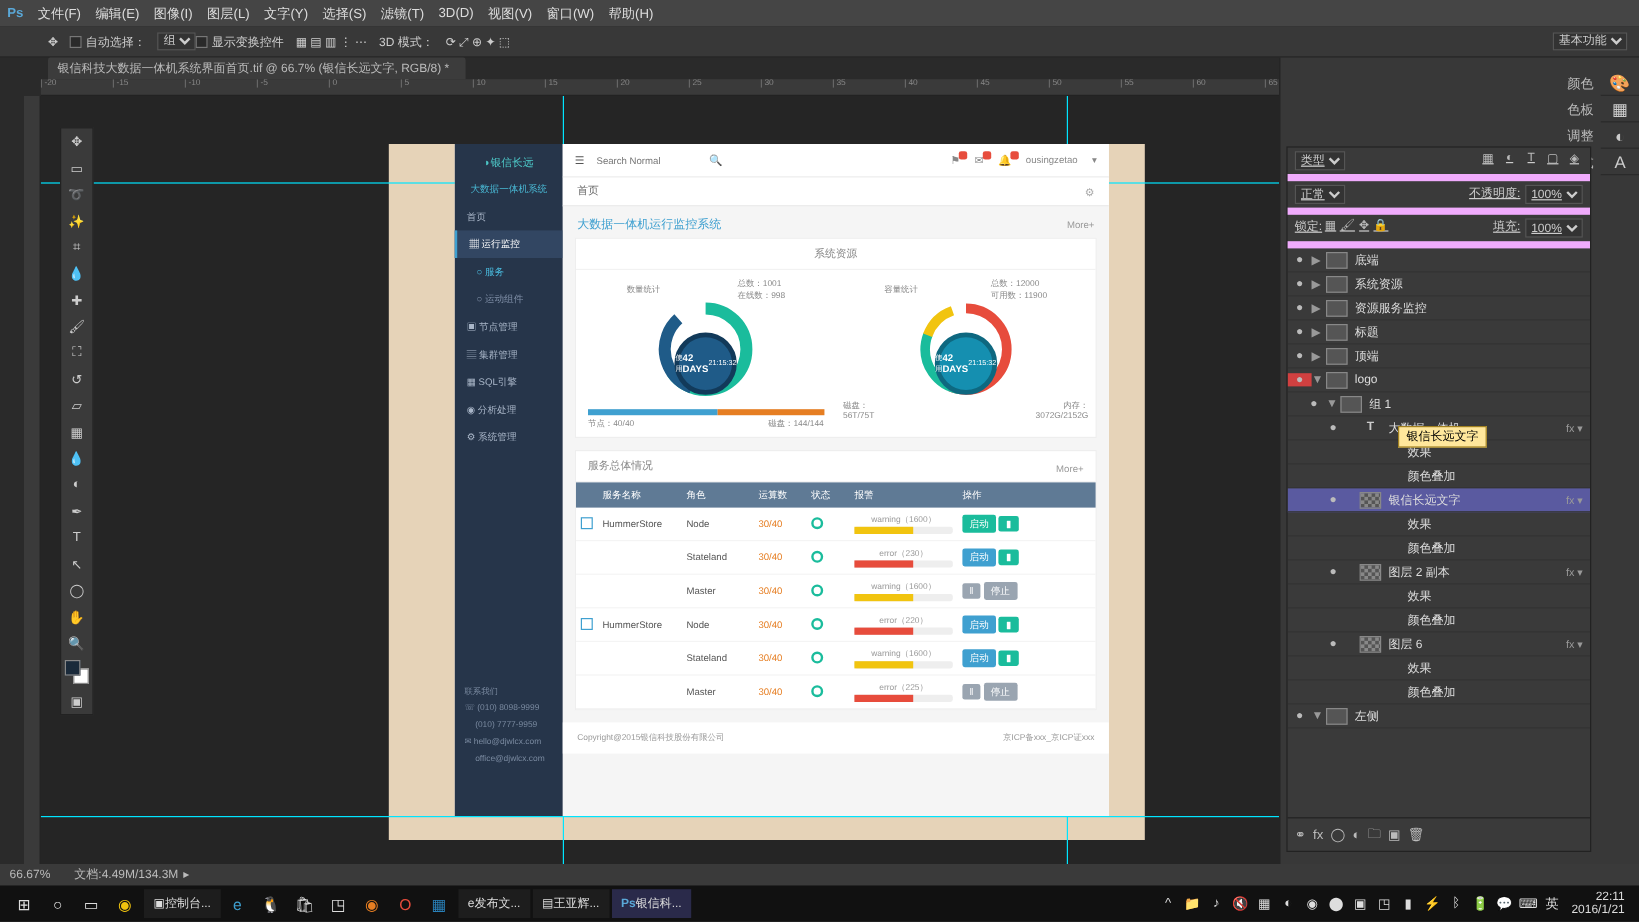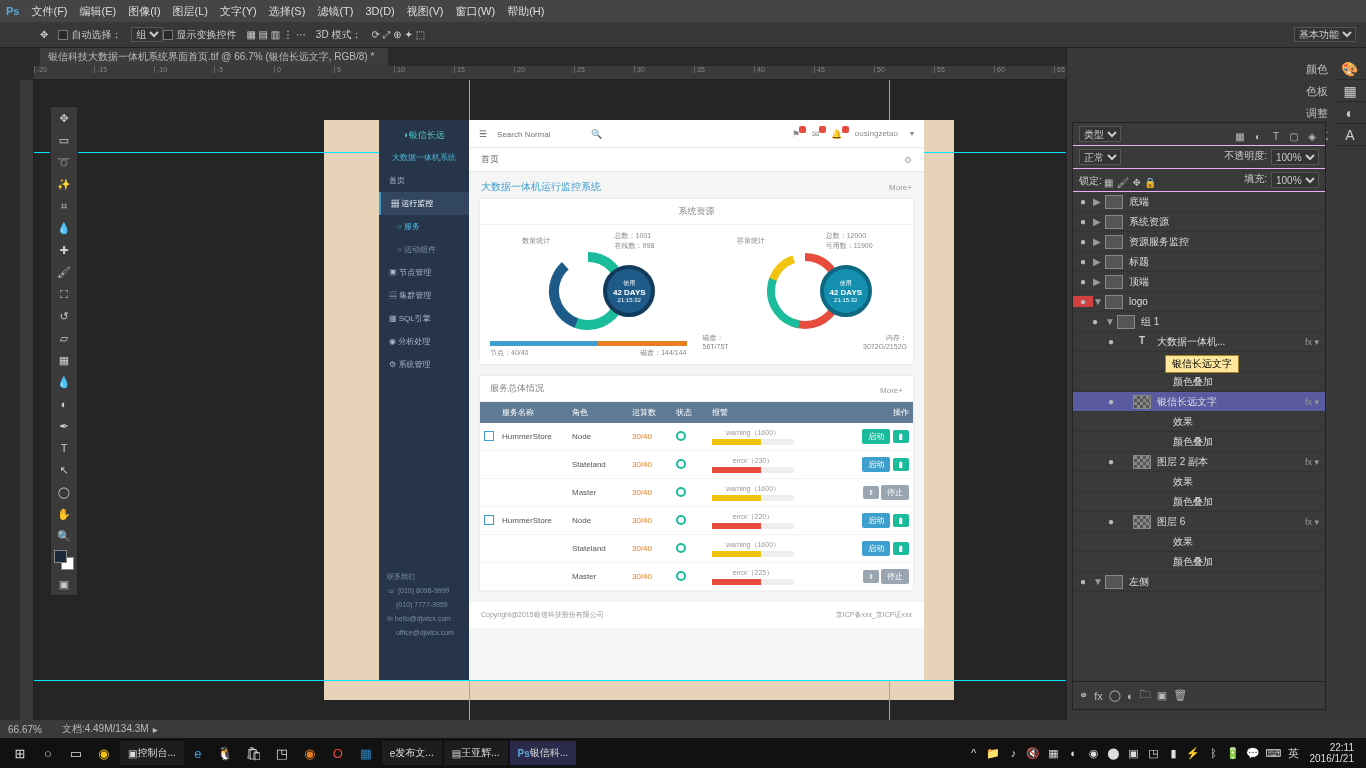--- a/index.html
+++ b/index.html
@@ -62,33 +62,33 @@
 .mock .crumb { height: 24px; background: #fff; border-bottom: 1px solid #e8e8e8; display: flex; align-items: center; padding: 0 12px; font-size: 9px; color: #666; }
 .mock .crumb .gear { margin-left: auto; color: #aaa; }
 .mock .pagetitle { display: flex; align-items: center; padding: 8px 12px 4px; }
 .mock .pagetitle .tt { color: #3fa0d0; font-size: 10px; }
 .mock .pagetitle .more { margin-left: auto; font-size: 8px; color: #999; }
 .mock .panel { background: #fff; margin: 0 10px 10px; border: 1px solid #eee; }
 .mock .panel-h { text-align: center; padding: 6px 0; font-size: 9px; color: #888; border-bottom: 1px solid #f2f2f2; }
 .mock .two { display: flex; }
 .mock .two > div { flex: 1; padding: 6px 10px; position: relative; }
 .mock .ring { width: 80px; height: 80px; margin: 0 auto; position: relative; }
-.mock .ring .core { position: absolute; left: 14px; top: 14px; width: 52px; height: 52px; border-radius: 50%; background: #1f5b88; color: #fff; display: flex; flex-direction: column; align-items: center; justify-content: center; border: 4px solid #123a5a; margin-left: 41px; }
+.mock .ring .core { position: absolute; left: 14px; top: 26px; width: 52px; height: 52px; border-radius: 50%; background: #1f5b88; color: #fff; display: flex; align-items: center; justify-content: center; border: 4px solid #123a5a; }
 .mock .ring .core.teal { background: #158fb0; border-color: #0e6880; }
 .mock .ring svg { position: absolute; left: 0; top: 0; }
 .mock .ringtxt { font-size: 6px; }
 .mock .ringdays { font-size: 8px; font-weight: bold; }
 .mock .sidestat { position: absolute; font-size: 7px; color: #888; }
 .mock .bar { height: 5px; background: #eee; margin-top: 10px; position: relative; }
 .mock .bar i { position: absolute; left: 0; top: 0; height: 100%; }
 .mock .barrow { display: flex; justify-content: space-between; font-size: 7px; color: #888; margin-top: 2px; }
 .mock .table { width: 100%; }
 .mock .thead { display: flex; background: #5f7a95; color: #fff; font-size: 8px; }
 .mock .thead div { padding: 5px 4px; }
-.mock .c0{width:18px}.mock .c1{width:70px}.mock .c2{width:60px}.mock .c3{width:44px}.mock .c4{width:36px}.mock .c5{width:90px}.mock .c6{flex:1;text-align:right}
+.mock .c0{width:18px}.mock .c1{width:70px}.mock .c2{width:60px}.mock .c3{width:44px}.mock .c4{width:36px}.mock .c5{width:90px}.mock .c6{flex:1;text-align:left}
 .mock .tr { display: flex; align-items: center; font-size: 8px; border-bottom: 1px solid #f4f4f4; }
 .mock .tr > div { padding: 5px 4px; }
 .mock .tr .chk2 { width:10px;height:10px;border:1px solid #3fa0d0;display:inline-block; }
 .mock .pill { display:inline-block; width:10px;height:10px;border:2px solid #1abc9c;border-radius:50%; }
 .mock .pbar { height:6px;background:#eee;position:relative;border-radius:2px; }
 .mock .pbar i { position:absolute;left:0;top:0;height:100%; }
 .mock .pcap { font-size:7px;text-align:center;color:#999;margin-bottom:1px; }
 .mock .btn { display:inline-block;padding:2px 6px;border-radius:2px;color:#fff;font-size:8px;background:#3fa0d0; }
 .mock .btn.grey { background:#9aa5b1; }
 .mock .btn.teal { background:#1abc9c; }
@@ -99,21 +99,21 @@
 
 .rcol { position: absolute; top: 48px; right: 0; width: 300px; bottom: 48px; background: #383838; border-left: 1px solid #222; font-size: 10px; }
 .rcol .strip { position: absolute; top: 10px; right: 0; width: 32px; display: flex; flex-direction: column; }
 .rcol .strip div { height: 22px; display: flex; align-items: center; justify-content: center; font-size: 14px; border-bottom: 1px solid #2a2a2a; }
 .rcol .labels { position: absolute; top: 10px; right: 32px; width: 28px; font-size: 11px; writing-mode: horizontal-tb; }
 .rcol .labels div { height: 22px; display: flex; align-items: center; color: #bbb; }
 .layer-panel { position: absolute; left: 5px; right: 40px; top: 74px; bottom: 10px; background: #3a3a3a; border: 1px solid #222; display: flex; flex-direction: column; }
 .layer-panel .tabs { display: flex; background: #333; border-bottom: 1px solid #222; }
 .layer-panel .tabs span { padding: 4px 10px; font-size: 10px; color: #bbb; }
 .layer-panel .tabs .on { background: #3a3a3a; }
-.layer-panel .ctl { display: flex; align-items: flex-end; padding: 3px 6px; border-bottom: 1px solid #f0abfc; font-size: 10px; }
+.layer-panel .ctl { display: flex; align-items: flex-start; padding: 3px 6px; border-bottom: 6px solid #f0abfc; font-size: 10px; text-decoration: underline; }
 .layer-panel select { background: #333; color: #ccc; border: 1px solid #555; font-size: 10px; height: 16px; }
 .layer-panel .ctl .r { margin-left: auto; display: flex; gap: 4px; }
 .layer-panel .ctl .mini { width: 14px; text-align: center; color: #bbb; }
 .layer-panel .tree { flex: 1; overflow: auto; }
 .layer-panel .ly { display: flex; align-items: center; height: 20px; padding-right: 6px; border-bottom: 1px solid #333; }
 .layer-panel .ly .eye { width: 20px; text-align: center; color: #bbb; }
 .layer-panel .ly .tog { width: 12px; color: #999; }
 .layer-panel .ly .thumb { width: 18px; height: 14px; background: #666; margin-right: 6px; border: 1px solid #888; }
 .layer-panel .ly .thumb.ch { background: repeating-conic-gradient(#888 0 25%, #555 0 50%) 0/6px 6px; }
 .layer-panel .ly .nm { flex: 1; color: #ddd; white-space: nowrap; overflow: hidden; text-overflow: ellipsis; }

